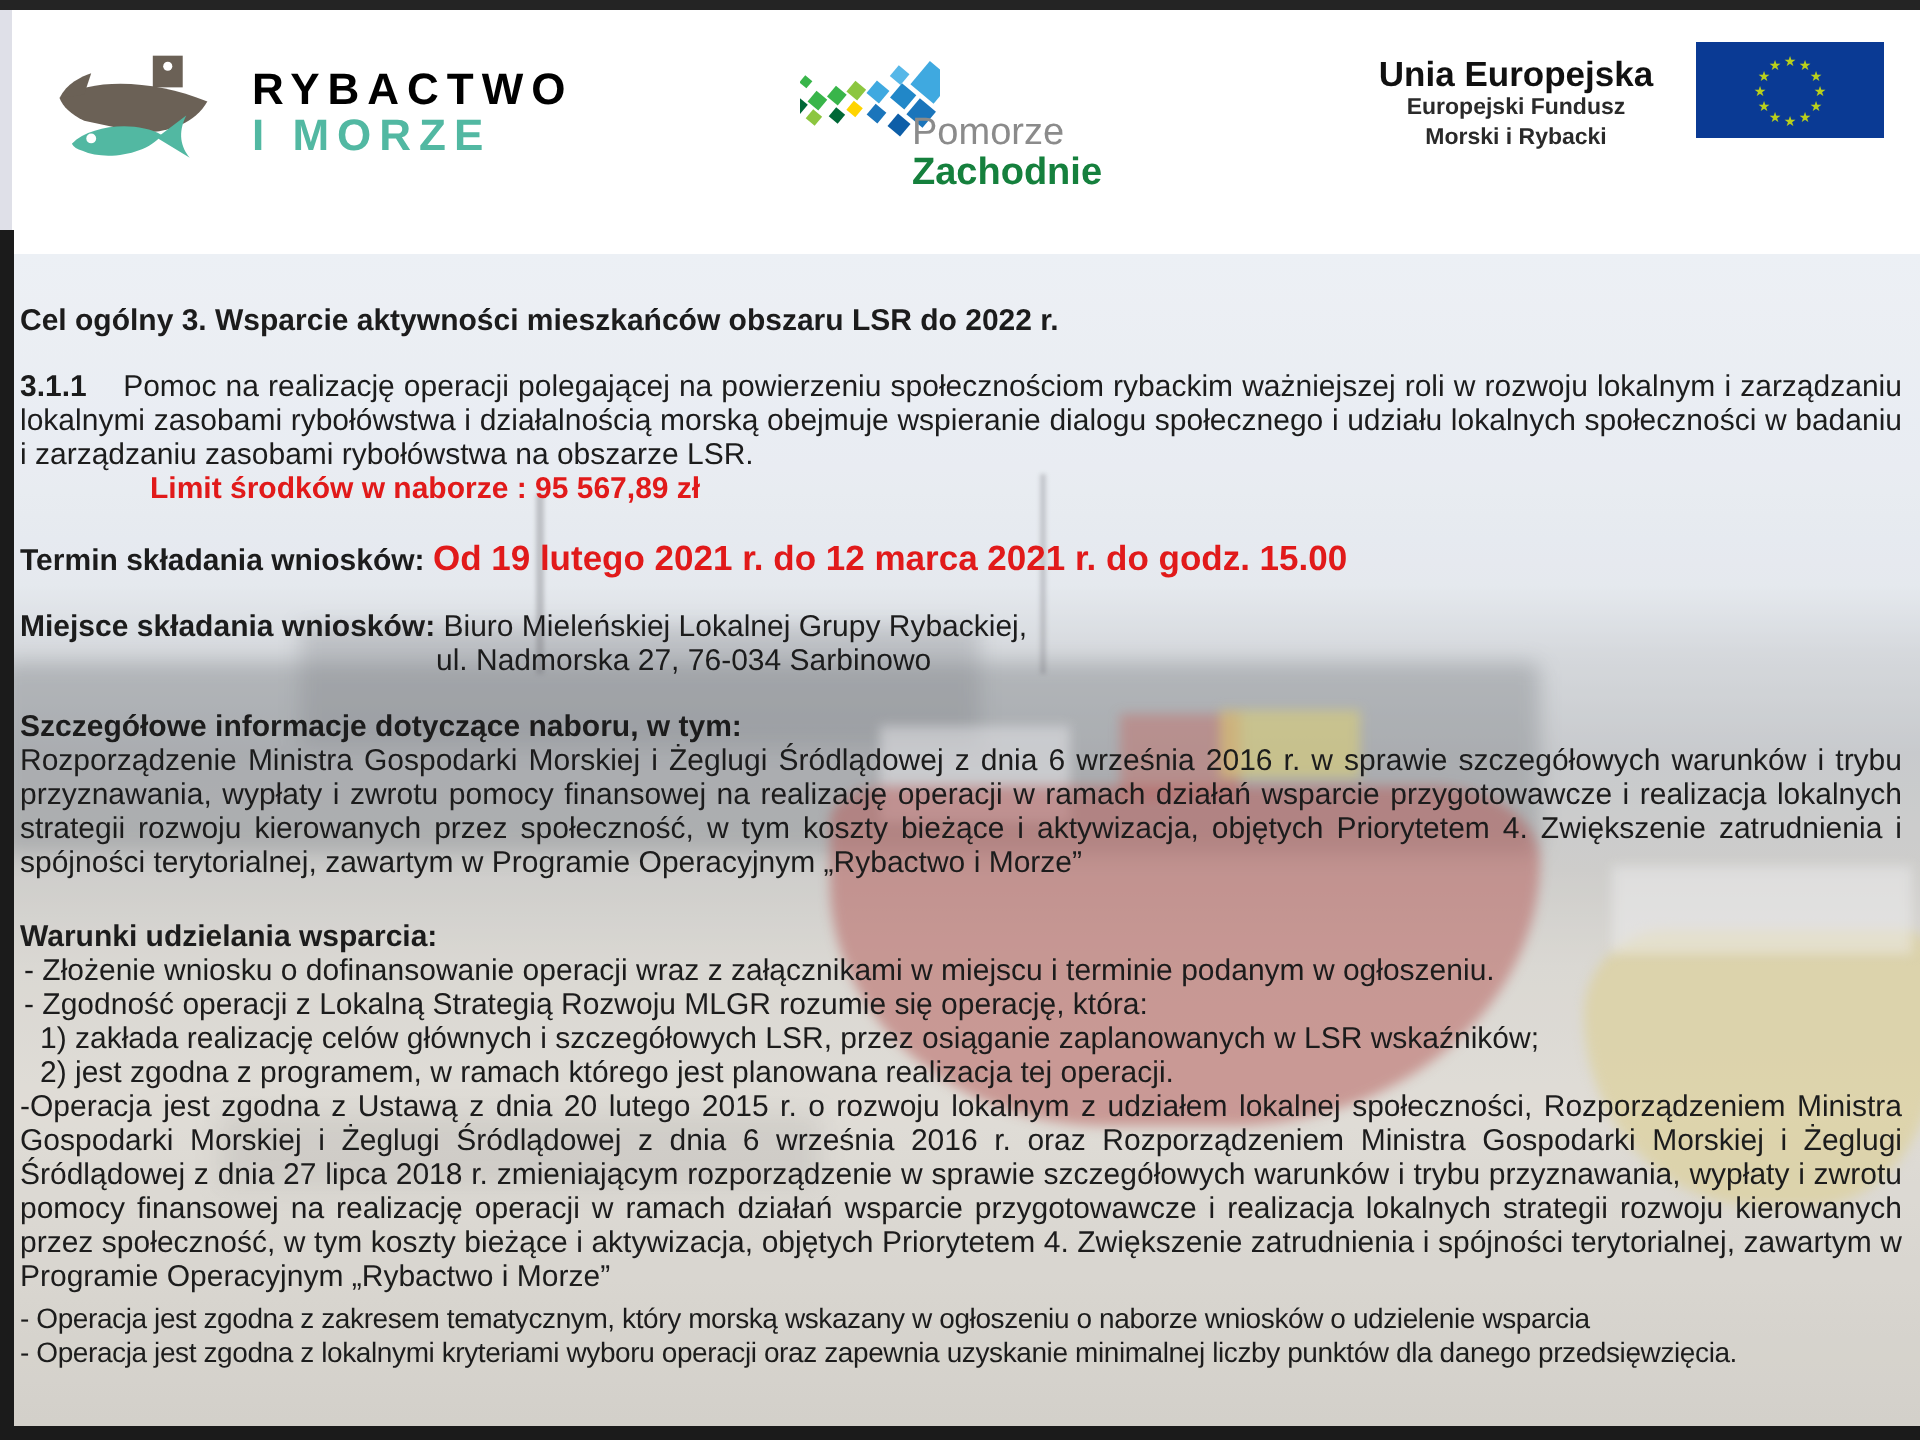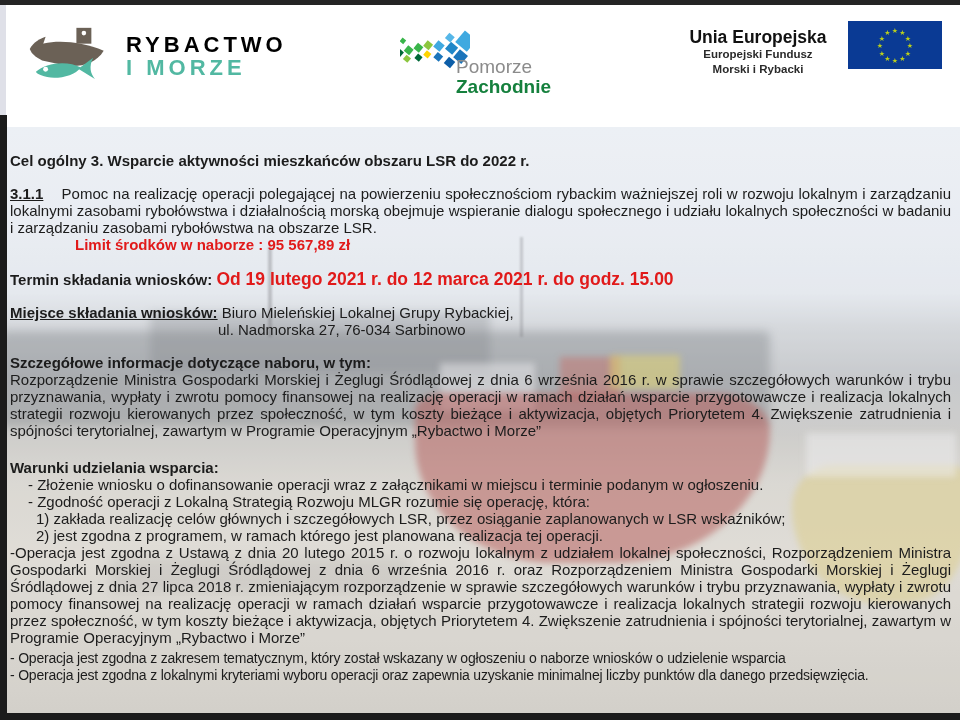--- a/index.html
+++ b/index.html
@@ -40,33 +40,33 @@
   .red-boat{position:absolute;left:415px;top:266px;width:355px;height:170px;background:rgba(160,42,38,0.52);
             border-radius:10% 18% 52% 46% / 12% 26% 92% 84%;filter:blur(3px);}
   .yellow-boat{position:absolute;left:792px;top:338px;width:178px;height:138px;background:rgba(210,192,112,0.6);
             border-radius:28% 12% 42% 58% / 36% 18% 74% 82%;filter:blur(3px);}
   .yellow-top{position:absolute;left:806px;top:306px;width:150px;height:44px;background:rgba(233,233,236,0.5);filter:blur(3px);}
   .beach-junk{position:absolute;left:110px;top:430px;width:300px;height:36px;background:rgba(90,88,84,0.15);filter:blur(6px);}
   .wash{position:absolute;inset:0;background:rgba(255,255,255,0.24);}
   
   .content{position:absolute;top:127px;left:10px;width:941px;z-index:5;color:var(--text);
            font-size:15px;line-height:17px;}
-  .bold{font-weight:bold;text-decoration:underline;}
+  .bold{font-weight:bold;}
   .goal{margin-top:25px;font-weight:bold;}
   .p1{margin-top:16px;text-align:justify;}
   .limit{padding-left:65px;font-weight:bold;color:var(--accent-red);}
   .deadline{margin-top:16px;line-height:20px;font-weight:bold;}
   .deadline-value{color:var(--accent-red);font-size:17.5px;}
   .place{margin-top:14px;}
   .place2{padding-left:208px;}
   .details-h{margin-top:16px;font-weight:bold;}
   .scope-h{font-weight:bold;}
   .scope{text-align:justify;}
   .warunki-h{margin-top:20px;font-weight:bold;}
-  .cond{padding-left:2px;margin-left:16px;}
+  .cond{padding-left:2px;}
   .cond.indent{padding-left:10px;}
   .law{text-align:justify;}
   .final{margin-top:4px;}
   .final div{font-size:14px;letter-spacing:-0.2px;white-space:nowrap;overflow:hidden;}
 </style>
 </head>
 <body>
 
 <div class="screen">
 
@@ -185,20 +185,20 @@
 
     <div class="warunki-h">Warunki udzielania wsparcia:</div>
     <div class="cond">- Złożenie wniosku o dofinansowanie operacji wraz z załącznikami w miejscu i terminie podanym w ogłoszeniu.</div>
     <div class="cond">- Zgodność operacji z Lokalną  Strategią Rozwoju MLGR rozumie się operację, która:</div>
     <div class="cond indent">1) zakłada realizację celów głównych i szczegółowych LSR, przez osiąganie zaplanowanych w LSR wskaźników;</div>
     <div class="cond indent">2) jest zgodna z programem, w ramach którego jest planowana realizacja tej operacji.</div>
 
     <div class="law">-Operacja jest zgodna z Ustawą z dnia 20 lutego 2015 r. o rozwoju lokalnym z udziałem lokalnej społeczności, Rozporządzeniem Ministra Gospodarki Morskiej i Żeglugi Śródlądowej z dnia 6 września 2016 r. oraz Rozporządzeniem Ministra Gospodarki Morskiej i Żeglugi Śródlądowej z dnia 27 lipca 2018 r. zmieniającym rozporządzenie w sprawie szczegółowych warunków i trybu przyznawania, wypłaty i zwrotu pomocy finansowej na realizację operacji w ramach działań wsparcie przygotowawcze i realizacja lokalnych strategii rozwoju kierowanych przez społeczność, w tym koszty bieżące i aktywizacja, objętych Priorytetem 4. Zwiększenie zatrudnienia i spójności terytorialnej, zawartym w Programie Operacyjnym „Rybactwo i Morze”</div>
 
     <div class="final">
-      <div>- Operacja jest zgodna z zakresem tematycznym, który został wskazany w ogłoszeniu o naborze wniosków o udzielenie wsparcia</div>
+      <div>- Operacja jest zgodna z zakresem tematycznym, który morską wskazany w ogłoszeniu o naborze wniosków o udzielenie wsparcia</div>
       <div>- Operacja jest zgodna z lokalnymi kryteriami wyboru operacji oraz zapewnia uzyskanie minimalnej liczby punktów dla danego przedsięwzięcia.</div>
     </div>
   </div>
 
   <div class="left-bar"></div>
   <div class="bottom-bar"></div>
 </div>
 
 </body></html>

